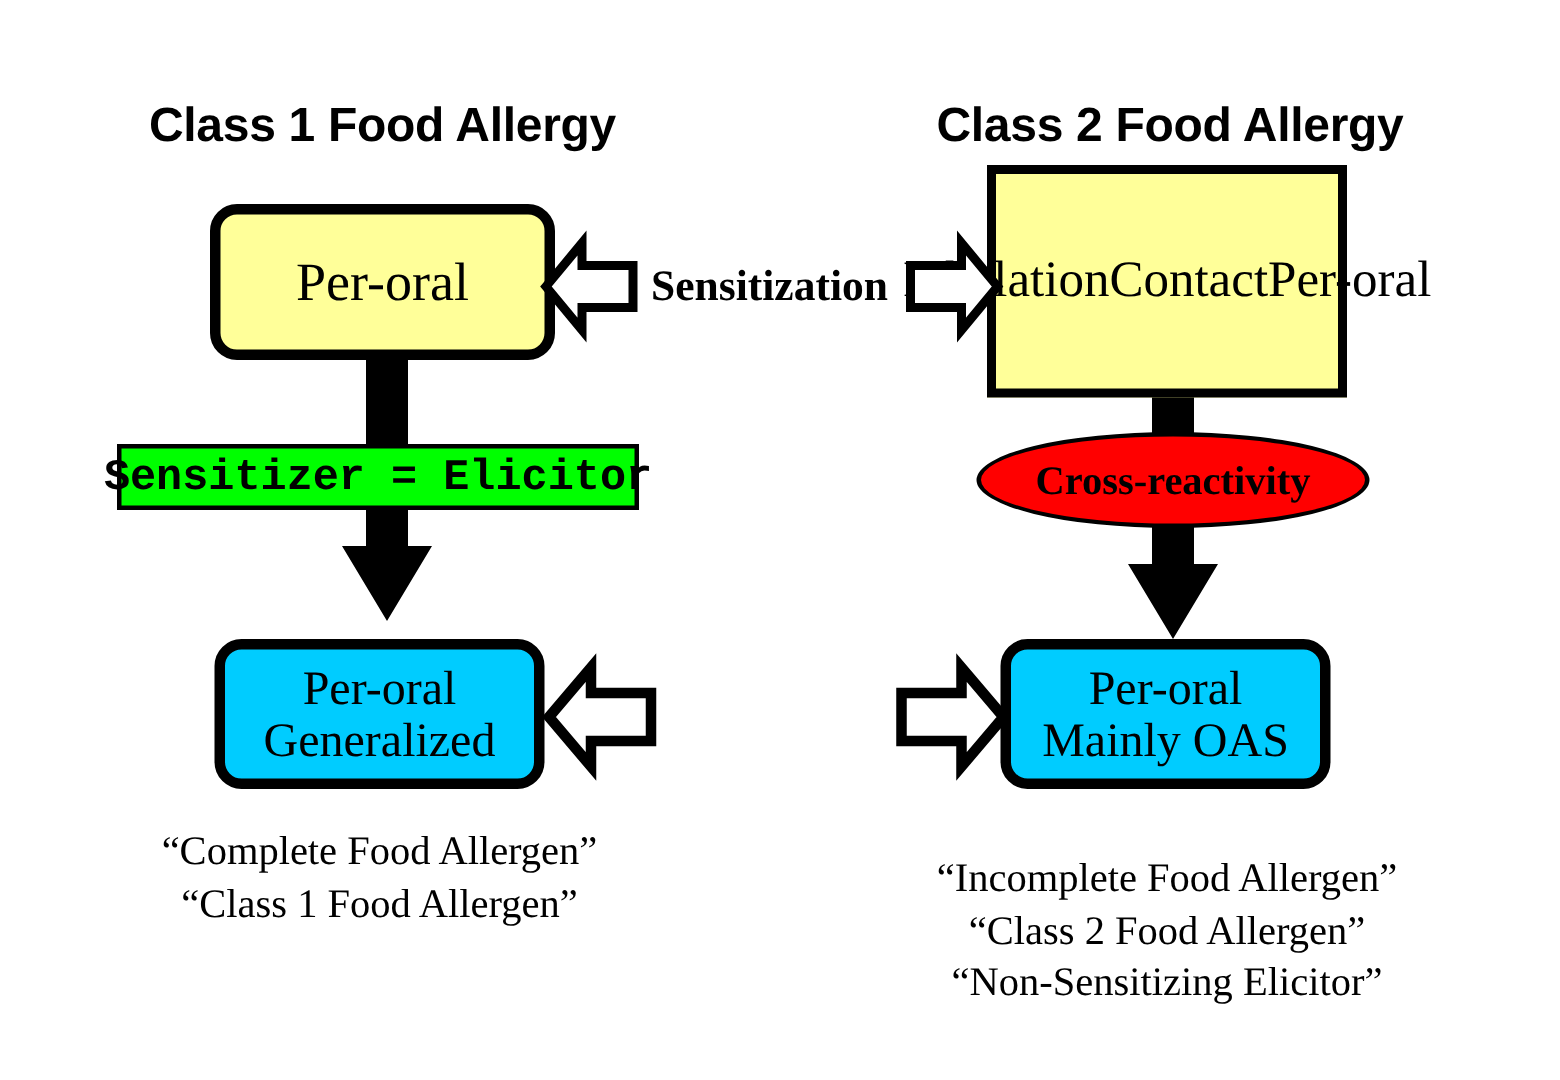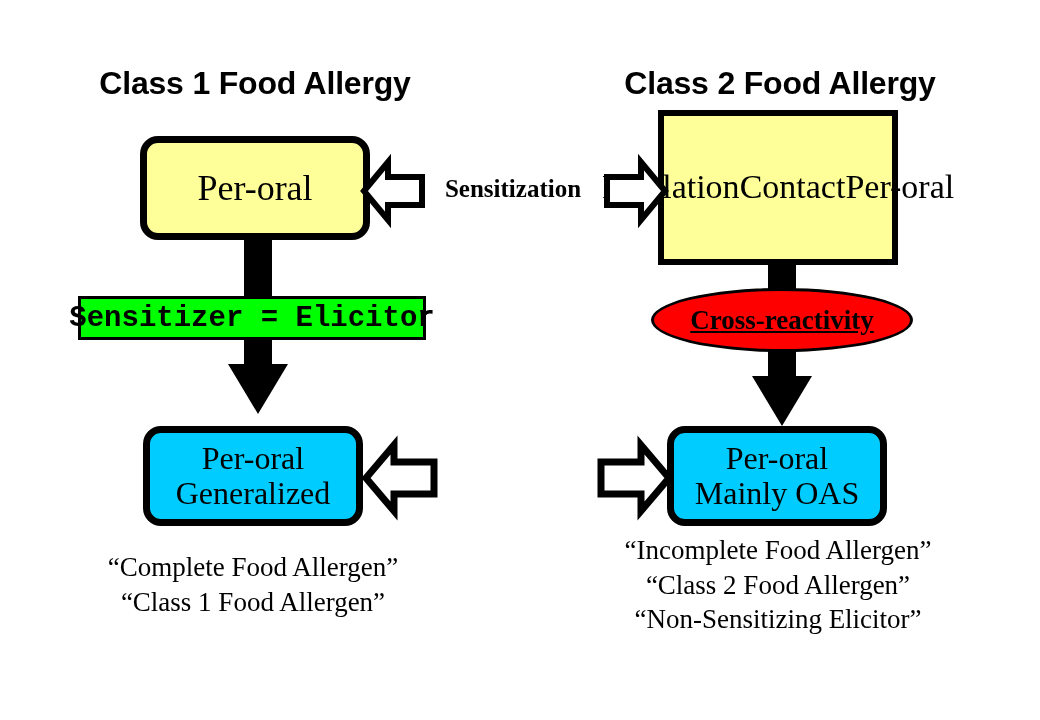--- a/index.html
+++ b/index.html
@@ -75,21 +75,20 @@
     border: 3px solid #000000;
     border-radius: 50%;
     box-sizing: border-box;
     display: flex;
     align-items: center;
     justify-content: center;
     font-weight: bold;
     white-space: nowrap;
     color: #000000;
     overflow: visible;
-    text-decoration: underline;
   }
 
   
   .conn-label {
     color: #000000;
     white-space: nowrap;
     text-align: center;
   }
   .conn-label.bold { font-weight: bold; }
 
@@ -129,21 +128,21 @@
   <div class="abs node-square" style="left:658px; top:110px; width:240px; height:155px; background:#FFFF99; font-size:34px;">
     <span class="node-line">Inhalation</span>
     <span class="node-line">Contact</span>
     <span class="node-line">Per-oral</span>
   </div>
 
   <svg class="abs" style="left:362px; top:158px;" width="62" height="66" viewBox="0 0 62 66">
     <polygon points="2,33 26,4 26,19 60,19 60,47 26,47 26,62" fill="#FFFFFF" stroke="#000000" stroke-width="6" stroke-linejoin="miter"></polygon>
   </svg>
 
-  <div class="abs conn-label bold" style="left:418px; top:175px; width:190px; font-size:25px;">Sensitization</div>
+  <div class="abs conn-label bold" style="left:418px; top:175px; width:190px; font-size:29px;">Sensitization</div>
 
   <svg class="abs" style="left:605px; top:158px;" width="62" height="66" viewBox="0 0 62 66">
     <polygon points="60,33 36,4 36,19 2,19 2,47 36,47 36,62" fill="#FFFFFF" stroke="#000000" stroke-width="6" stroke-linejoin="miter"></polygon>
   </svg>
 
   <div class="abs band-rect" style="left:78px; top:296px; width:348px; height:44px; background:#00FF00; font-size:29px;font-family:Liberation Mono, monospace;">Sensitizer = Elicitor</div>
 
   <div class="abs ellipse-node" style="left:651px; top:288px; width:262px; height:64px; background:#FF0000; font-size:27px;">Cross-reactivity</div>
 
   <div class="abs node-round" style="left:143px; top:426px; width:220px; height:100px; background:#00CCFF; font-size:32px;">
@@ -163,19 +162,19 @@
 
   <svg class="abs" style="left:599px; top:440px;" width="72" height="76" viewBox="0 0 72 76">
     <polygon points="70,38 42,5 42,22 2,22 2,54 42,54 42,71" fill="#FFFFFF" stroke="#000000" stroke-width="7" stroke-linejoin="miter"></polygon>
   </svg>
 
   <div class="abs caption" style="left:53px; top:550px; width:400px;">
     <span>“Complete Food Allergen”</span>
     <span>“Class 1 Food Allergen”</span>
   </div>
 
-  <div class="abs caption" style="left:578px; top:533px; width:400px;">
+  <div class="abs caption" style="left:578px; top:568px; width:400px;">
     <span>“Incomplete Food Allergen”</span>
     <span>“Class 2 Food Allergen”</span>
     <span>“Non-Sensitizing Elicitor”</span>
   </div>
 
 </div>
 
 </body></html>

